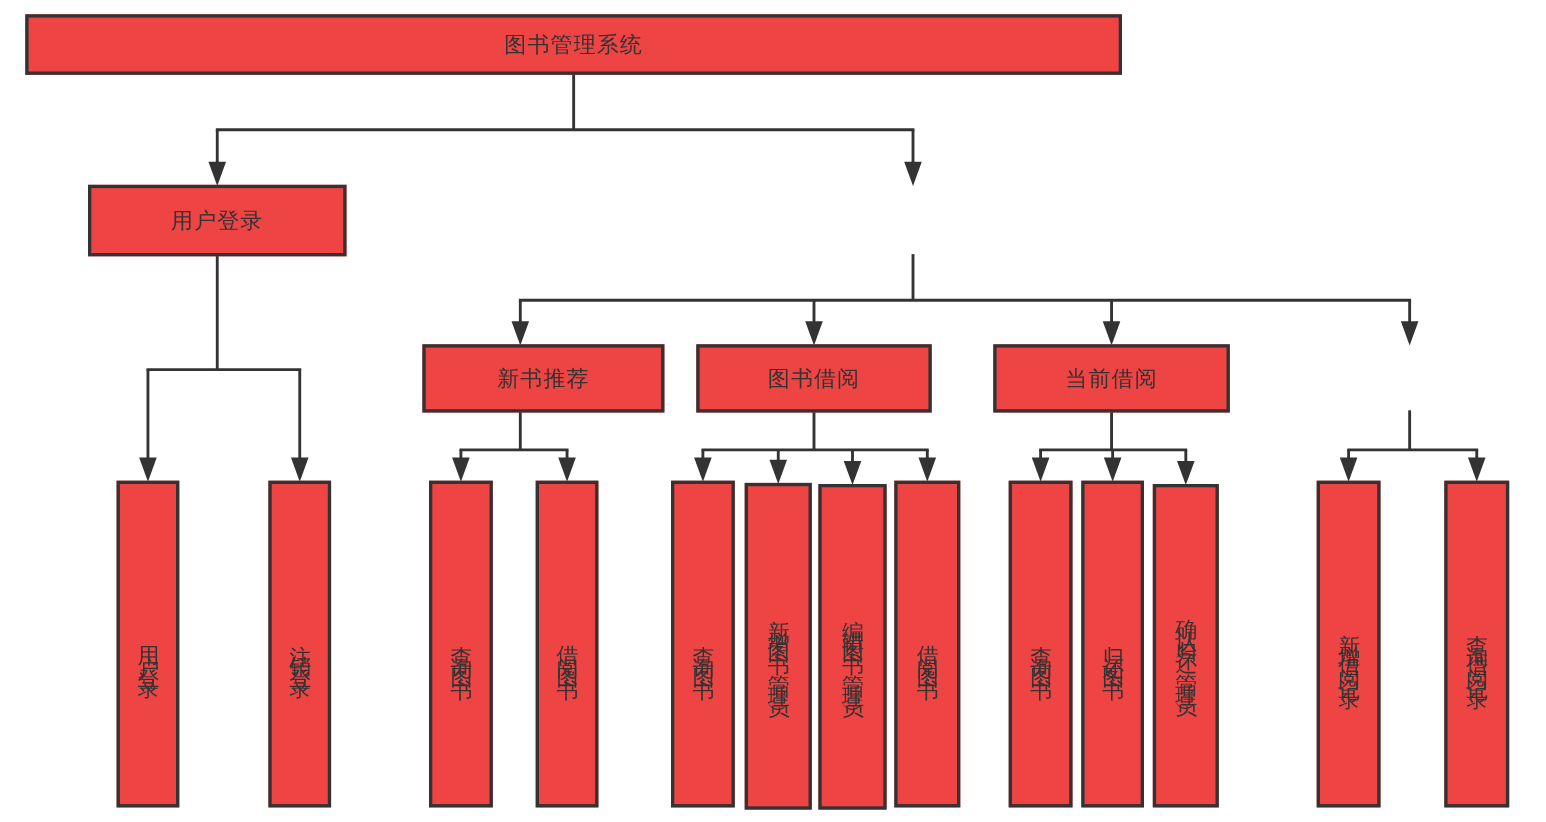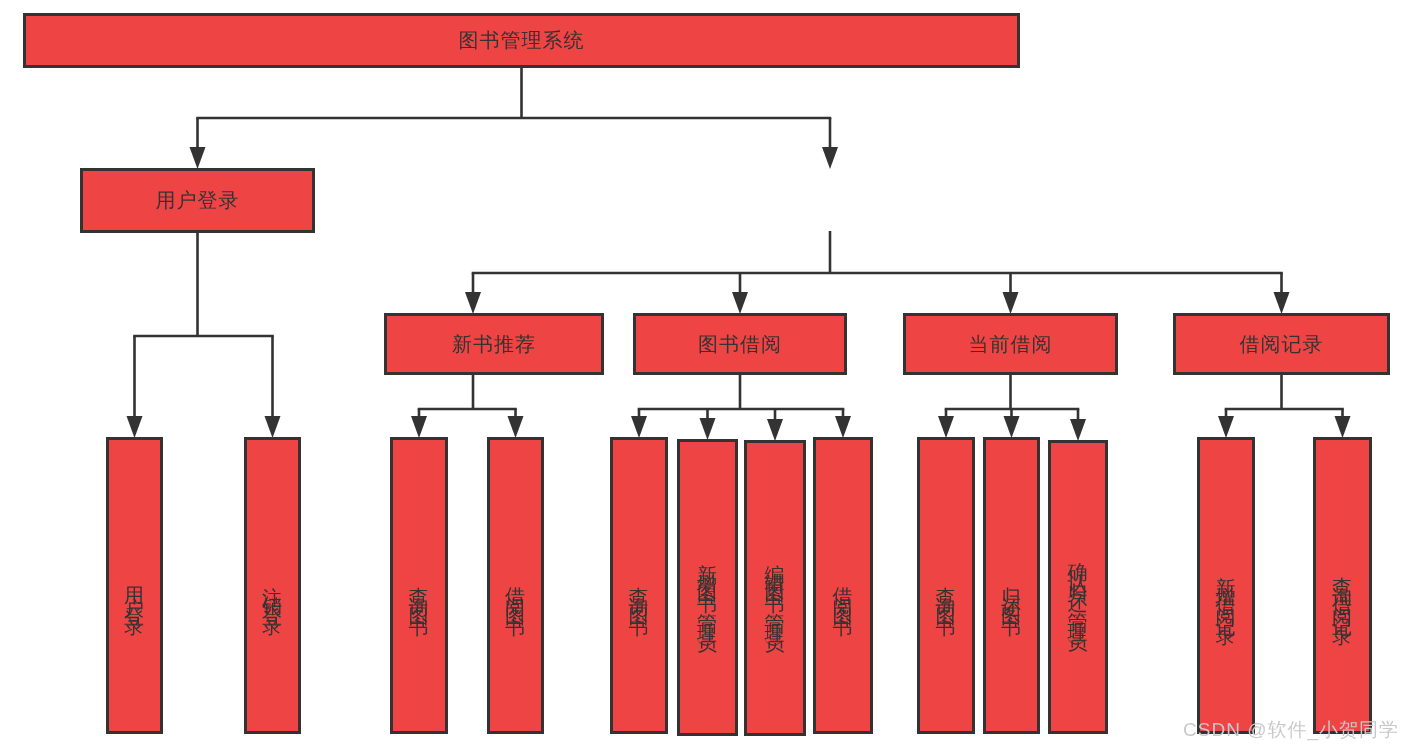--- a/index.html
+++ b/index.html
@@ -96,38 +96,34 @@
       <polygon points="1003.5,416 1019.5,416 1011.5,438" fill="#333333"></polygon>
       <line x1="1078" y1="409" x2="1078" y2="426" stroke="#333333" stroke-width="2.6"></line>
       <polygon points="1070,419 1086,419 1078,441" fill="#333333"></polygon>
       <line x1="1281.5" y1="373" x2="1281.5" y2="409" stroke="#333333" stroke-width="2.6"></line>
       <line x1="1224.7" y1="409" x2="1343.8" y2="409" stroke="#333333" stroke-width="2.6"></line>
       <line x1="1226" y1="409" x2="1226" y2="423" stroke="#333333" stroke-width="2.6"></line>
       <polygon points="1218,416 1234,416 1226,438" fill="#333333"></polygon>
       <line x1="1342.5" y1="409" x2="1342.5" y2="423" stroke="#333333" stroke-width="2.6"></line>
       <polygon points="1334.5,416 1350.5,416 1342.5,438" fill="#333333"></polygon>
     </svg>
-  <div class="watermark">CSDN @软件_小贺同学</div>
 <div class="node horiz" style="left: 23px; top: 13px; width: 997px; height: 55px; border-color: rgb(51, 51, 51); color: rgb(51, 51, 51);">
       <span class="label">图书管理系统</span>
     </div>
     <div class="node horiz" style="left: 80px; top: 168px; width: 235px; height: 65px; border-color: rgb(51, 51, 51); color: rgb(51, 51, 51);">
       <span class="label">用户登录</span>
     </div>
     <div class="node horiz" style="left: 384px; top: 313px; width: 220px; height: 62px; border-color: rgb(51, 51, 51); color: rgb(51, 51, 51);">
       <span class="label">新书推荐</span>
     </div>
     <div class="node horiz" style="left: 633px; top: 313px; width: 214px; height: 62px; border-color: rgb(51, 51, 51); color: rgb(51, 51, 51);">
       <span class="label">图书借阅</span>
     </div>
     <div class="node horiz" style="left: 903px; top: 313px; width: 215px; height: 62px; border-color: rgb(51, 51, 51); color: rgb(51, 51, 51); font-family: Liberation Serif, serif;">
       <span class="label">当前借阅</span>
-    </div>
-    <div class="node horiz" style="left: 1173px; top: 313px; width: 217px; height: 62px; border-color: rgb(51, 51, 51); color: rgb(51, 51, 51);">
-      <span class="label">借阅记录</span>
     </div>
     <div class="node vert" style="left: 106px; top: 437px; width: 57px; height: 297px; border-color: rgb(51, 51, 51); color: rgb(51, 51, 51);">
       <span class="label">用户登录</span>
     </div>
     <div class="node vert" style="left: 244px; top: 437px; width: 57px; height: 297px; border-color: rgb(51, 51, 51); color: rgb(51, 51, 51);">
       <span class="label">注销登录</span>
     </div>
     <div class="node vert" style="left: 390px; top: 437px; width: 58px; height: 297px; border-color: rgb(51, 51, 51); color: rgb(51, 51, 51);">
       <span class="label">查询图书</span>
     </div>

